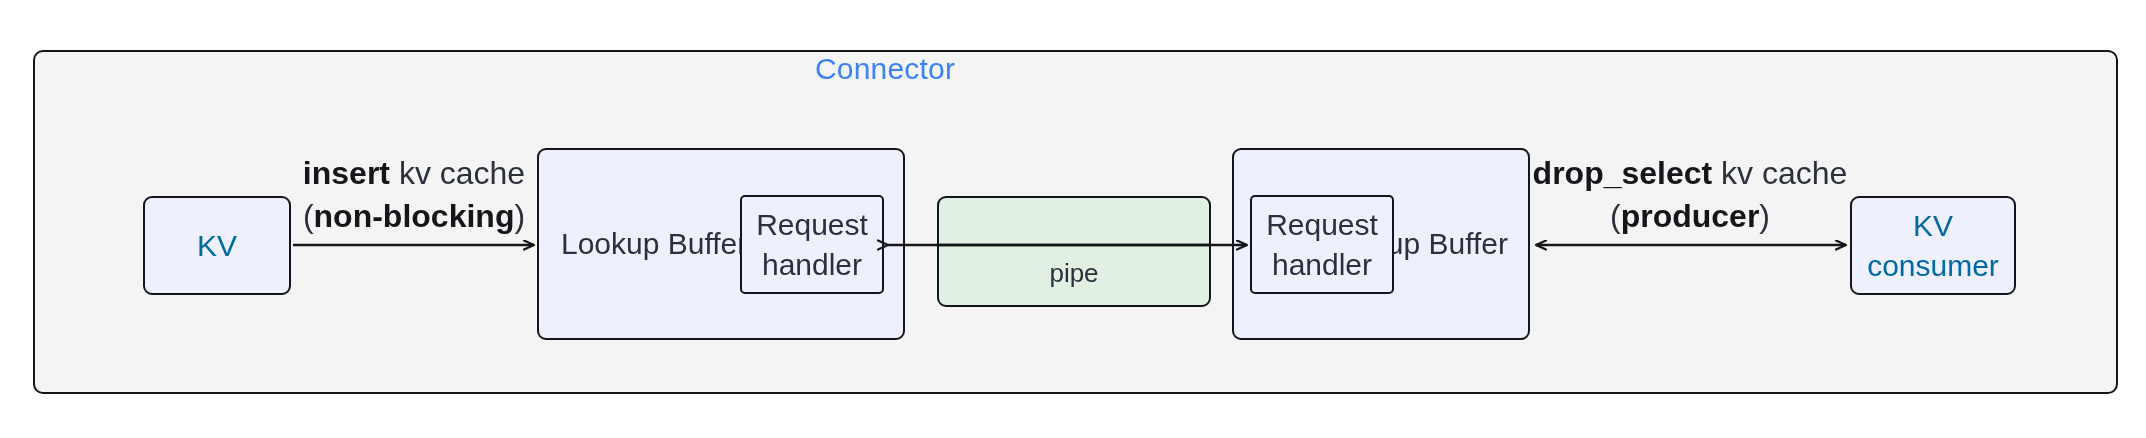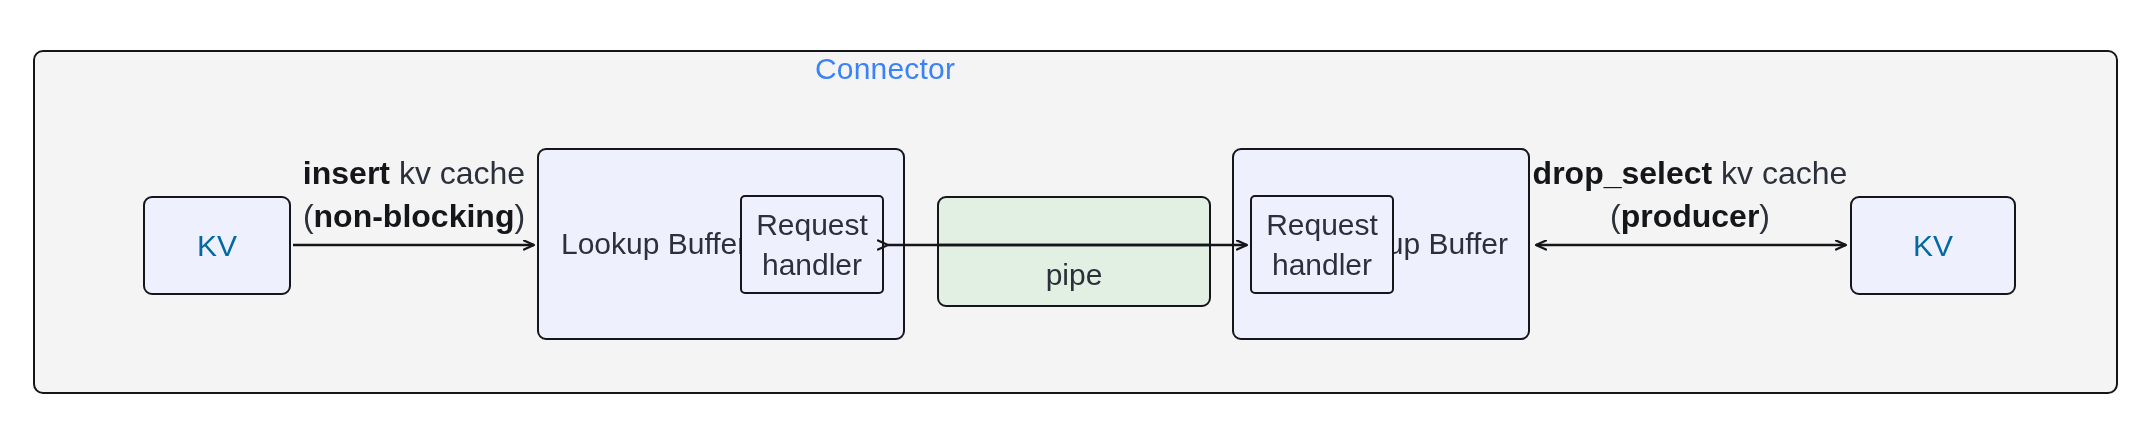--- a/index.html
+++ b/index.html
@@ -115,21 +115,21 @@
     background: #e2efe3;
     border: 2.5px solid #14161a;
     border-radius: 9px;
   }
   .pipe-label {
     position: absolute;
     left: 937px;
     top: 258px;
     width: 274px;
     text-align: center;
-    font-size: 30px;
+    font-size: 26px;
     color: #2b303b;
   }
 
   
   .arrow-layer {
     position: absolute;
     left: 0; top: 0;
     width: 2146px; height: 438px;
     pointer-events: none;
   }
@@ -186,20 +186,21 @@
   <div class="request-handler rh-right">
     <div>
       <span class="label">Request</span>
       <span class="label">handler</span>
     </div>
   </div>
 
   <div class="node node-kv-consumer">
     <div>
       <span class="label">KV</span>
+      <span class="label">consumer</span>
     </div>
   </div>
 
   <svg class="arrow-layer" viewBox="0 0 2146 438" width="2146" height="438">
     <defs>
       <marker id="ah-end" markerWidth="13" markerHeight="13" refX="11" refY="5.5" orient="auto" markerUnits="userSpaceOnUse">
         <path d="M1,1 L11,5.5 L1,10" fill="none" stroke="#14161a" stroke-width="2.2" stroke-linecap="round" stroke-linejoin="round"></path>
       </marker>
       <marker id="ah-start" markerWidth="13" markerHeight="13" refX="2" refY="5.5" orient="auto" markerUnits="userSpaceOnUse">
         <path d="M12,1 L2,5.5 L12,10" fill="none" stroke="#14161a" stroke-width="2.2" stroke-linecap="round" stroke-linejoin="round"></path>

